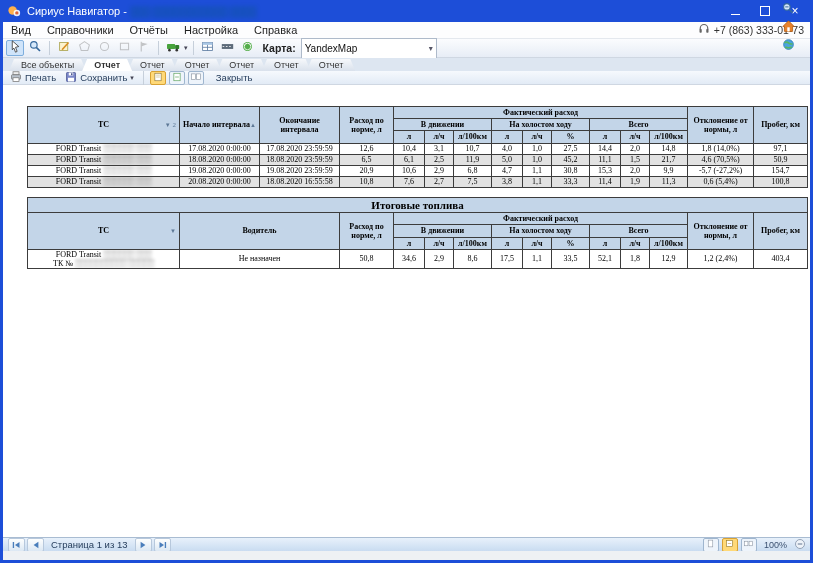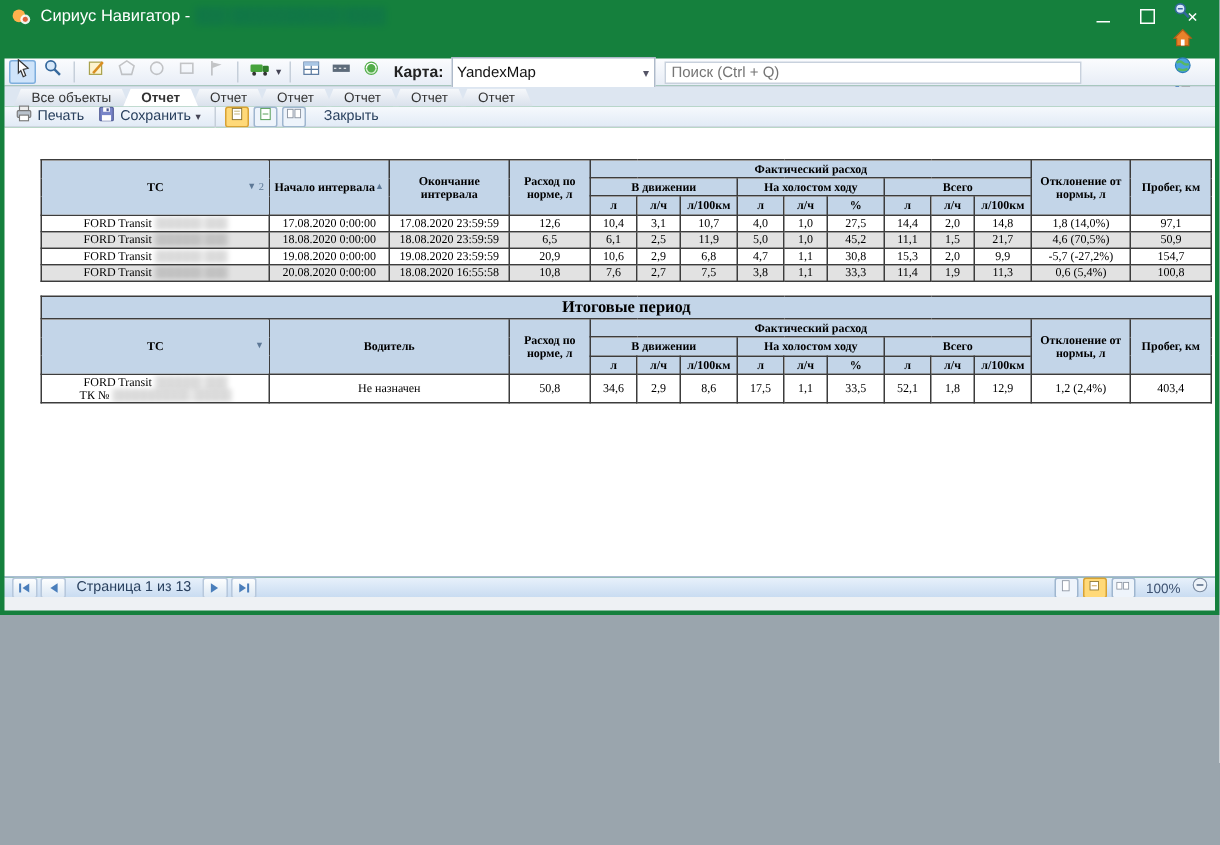--- a/index.html
+++ b/index.html
@@ -1,16 +1,16 @@
 <!DOCTYPE html>
 <html><head>
 <meta charset="utf-8">
 <style>
   html,body{margin:0;padding:0;background:#9aa5ad;font-family:"Liberation Sans",sans-serif;}
-  .window{position:relative;width:813px;height:410px;background:#15803d;overflow:hidden;}
+  .window{position:relative;width:813px;height:563px;background:#1d4ed8;overflow:hidden;}
 
   
   .titlebar{position:absolute;left:3px;right:3px;top:0;height:22px;display:flex;align-items:center;color:#fff;}
   .app-icon{width:15px;height:15px;margin:0 5px 0 4px;flex:0 0 auto;}
   .win-title{font-size:11px;white-space:nowrap;}
   .redacted-title{filter:blur(2px);opacity:.75;color:#045a66;letter-spacing:-1px;}
   .win-controls{margin-left:auto;display:flex;height:100%;}
   .win-btn{width:30px;height:100%;display:flex;align-items:center;justify-content:center;color:#fff;font-size:12px;cursor:default;}
   .max-glyph{width:8px;height:8px;border:1px solid #fff;display:inline-block;}
   .min-glyph{width:9px;height:1px;background:#fff;display:inline-block;margin-top:6px;}
@@ -92,20 +92,39 @@
         </span>
       <span class="win-btn">
           <span class="max-glyph"></span>
         </span>
       <span class="win-btn">
           <span>×</span>
         </span>
     </div>
   </div>
 
+  <div class="menubar">
+    <span id="menu-items" style="display:flex;height:100%;">
+        <span class="menu-item">Вид</span>
+        <span class="menu-item">Справочники</span>
+        <span class="menu-item">Отчёты</span>
+        <span class="menu-item">Настройка</span>
+        <span class="menu-item">Справка</span>
+      </span>
+    <span class="phone-wrap">
+      <span>
+        <svg width="12" height="12" viewBox="0 0 16 16">
+            <path d="M3 9 V7 a5 5 0 0 1 10 0 v2" fill="none" stroke="#666" stroke-width="1.6"></path>
+            <rect x="2" y="8" width="3" height="5" rx="1" fill="#666"></rect>
+            <rect x="11" y="8" width="3" height="5" rx="1" fill="#666"></rect>
+          </svg>
+      </span>
+      <span>+7 (863) 333-01-73</span>
+    </span>
+  </div>
 
   <div class="toolbar">
     <span class="tb-btn active">
         <span><svg width="13" height="13" viewBox="0 0 16 16">
             <polygon points="4,1 12,8 8,9 10,14 8,15 6,10 4,12" fill="#fff" stroke="#333" stroke-width="1"></polygon>
           </svg></span>
       </span>
     <span class="tb-btn">
         <span><svg width="13" height="13" viewBox="0 0 16 16">
             <circle cx="6" cy="6" r="4" fill="#d6e8fa" stroke="#35689c" stroke-width="1.4"></circle>
@@ -170,21 +189,20 @@
             <circle cx="8" cy="8" r="5.5" fill="#53ad4a"></circle>
             <path d="M4 8 a4 4 0 0 1 8 0" fill="none" stroke="#fff" stroke-width="1.2"></path>
             <path d="M12 8 a4 4 0 0 1 -8 0" fill="none" stroke="#d8f0d4" stroke-width="1.2"></path>
           </svg></span>
       </span>
     <span class="map-label">Карта:</span>
     <span class="map-select">
         <span>YandexMap</span>
         <span class="caret">▾</span>
       </span>
-    <input class="search-input" placeholder="Поиск (Ctrl + Q)" style="">
     <span class="tb-right">
       <span class="tb-btn">
           <span><svg width="13" height="13" viewBox="0 0 16 16">
               <circle cx="6" cy="6" r="4" fill="#d6e8fa" stroke="#35689c" stroke-width="1.4"></circle>
               <line x1="4" y1="6" x2="8" y2="6" stroke="#35689c" stroke-width="1.2"></line>
               <line x1="6" y1="4" x2="6" y2="8" stroke="#35689c" stroke-width="1.2"></line>
               <line x1="9" y1="9" x2="13" y2="13" stroke="#35689c" stroke-width="2"></line>
             </svg></span>
         </span>
       <span class="scale-box">
@@ -426,21 +444,21 @@
           <col style="width:29px">
           <col style="width:38px">
         <col style="width:31px">
           <col style="width:29px">
           <col style="width:38px">
         <col style="width:66px">
           <col style="width:54px">
       </colgroup>
       <thead>
         <tr class="summary-title">
-          <th colspan="14">Итоговые период</th>
+          <th colspan="14">Итоговые топлива</th>
         </tr>
         <tr>
           <th rowspan="3" class="tc-head"><span>ТС</span><span class="tc-badge"><span class="sort-mini">▼</span></span></th>
           <th rowspan="3">Водитель</th>
           <th rowspan="3">Расход по норме, л</th>
           <th colspan="9">Фактический расход</th>
           <th rowspan="3">Отклонение от нормы, л</th>
           <th rowspan="3">Пробег, км</th>
         </tr>
         <tr>

